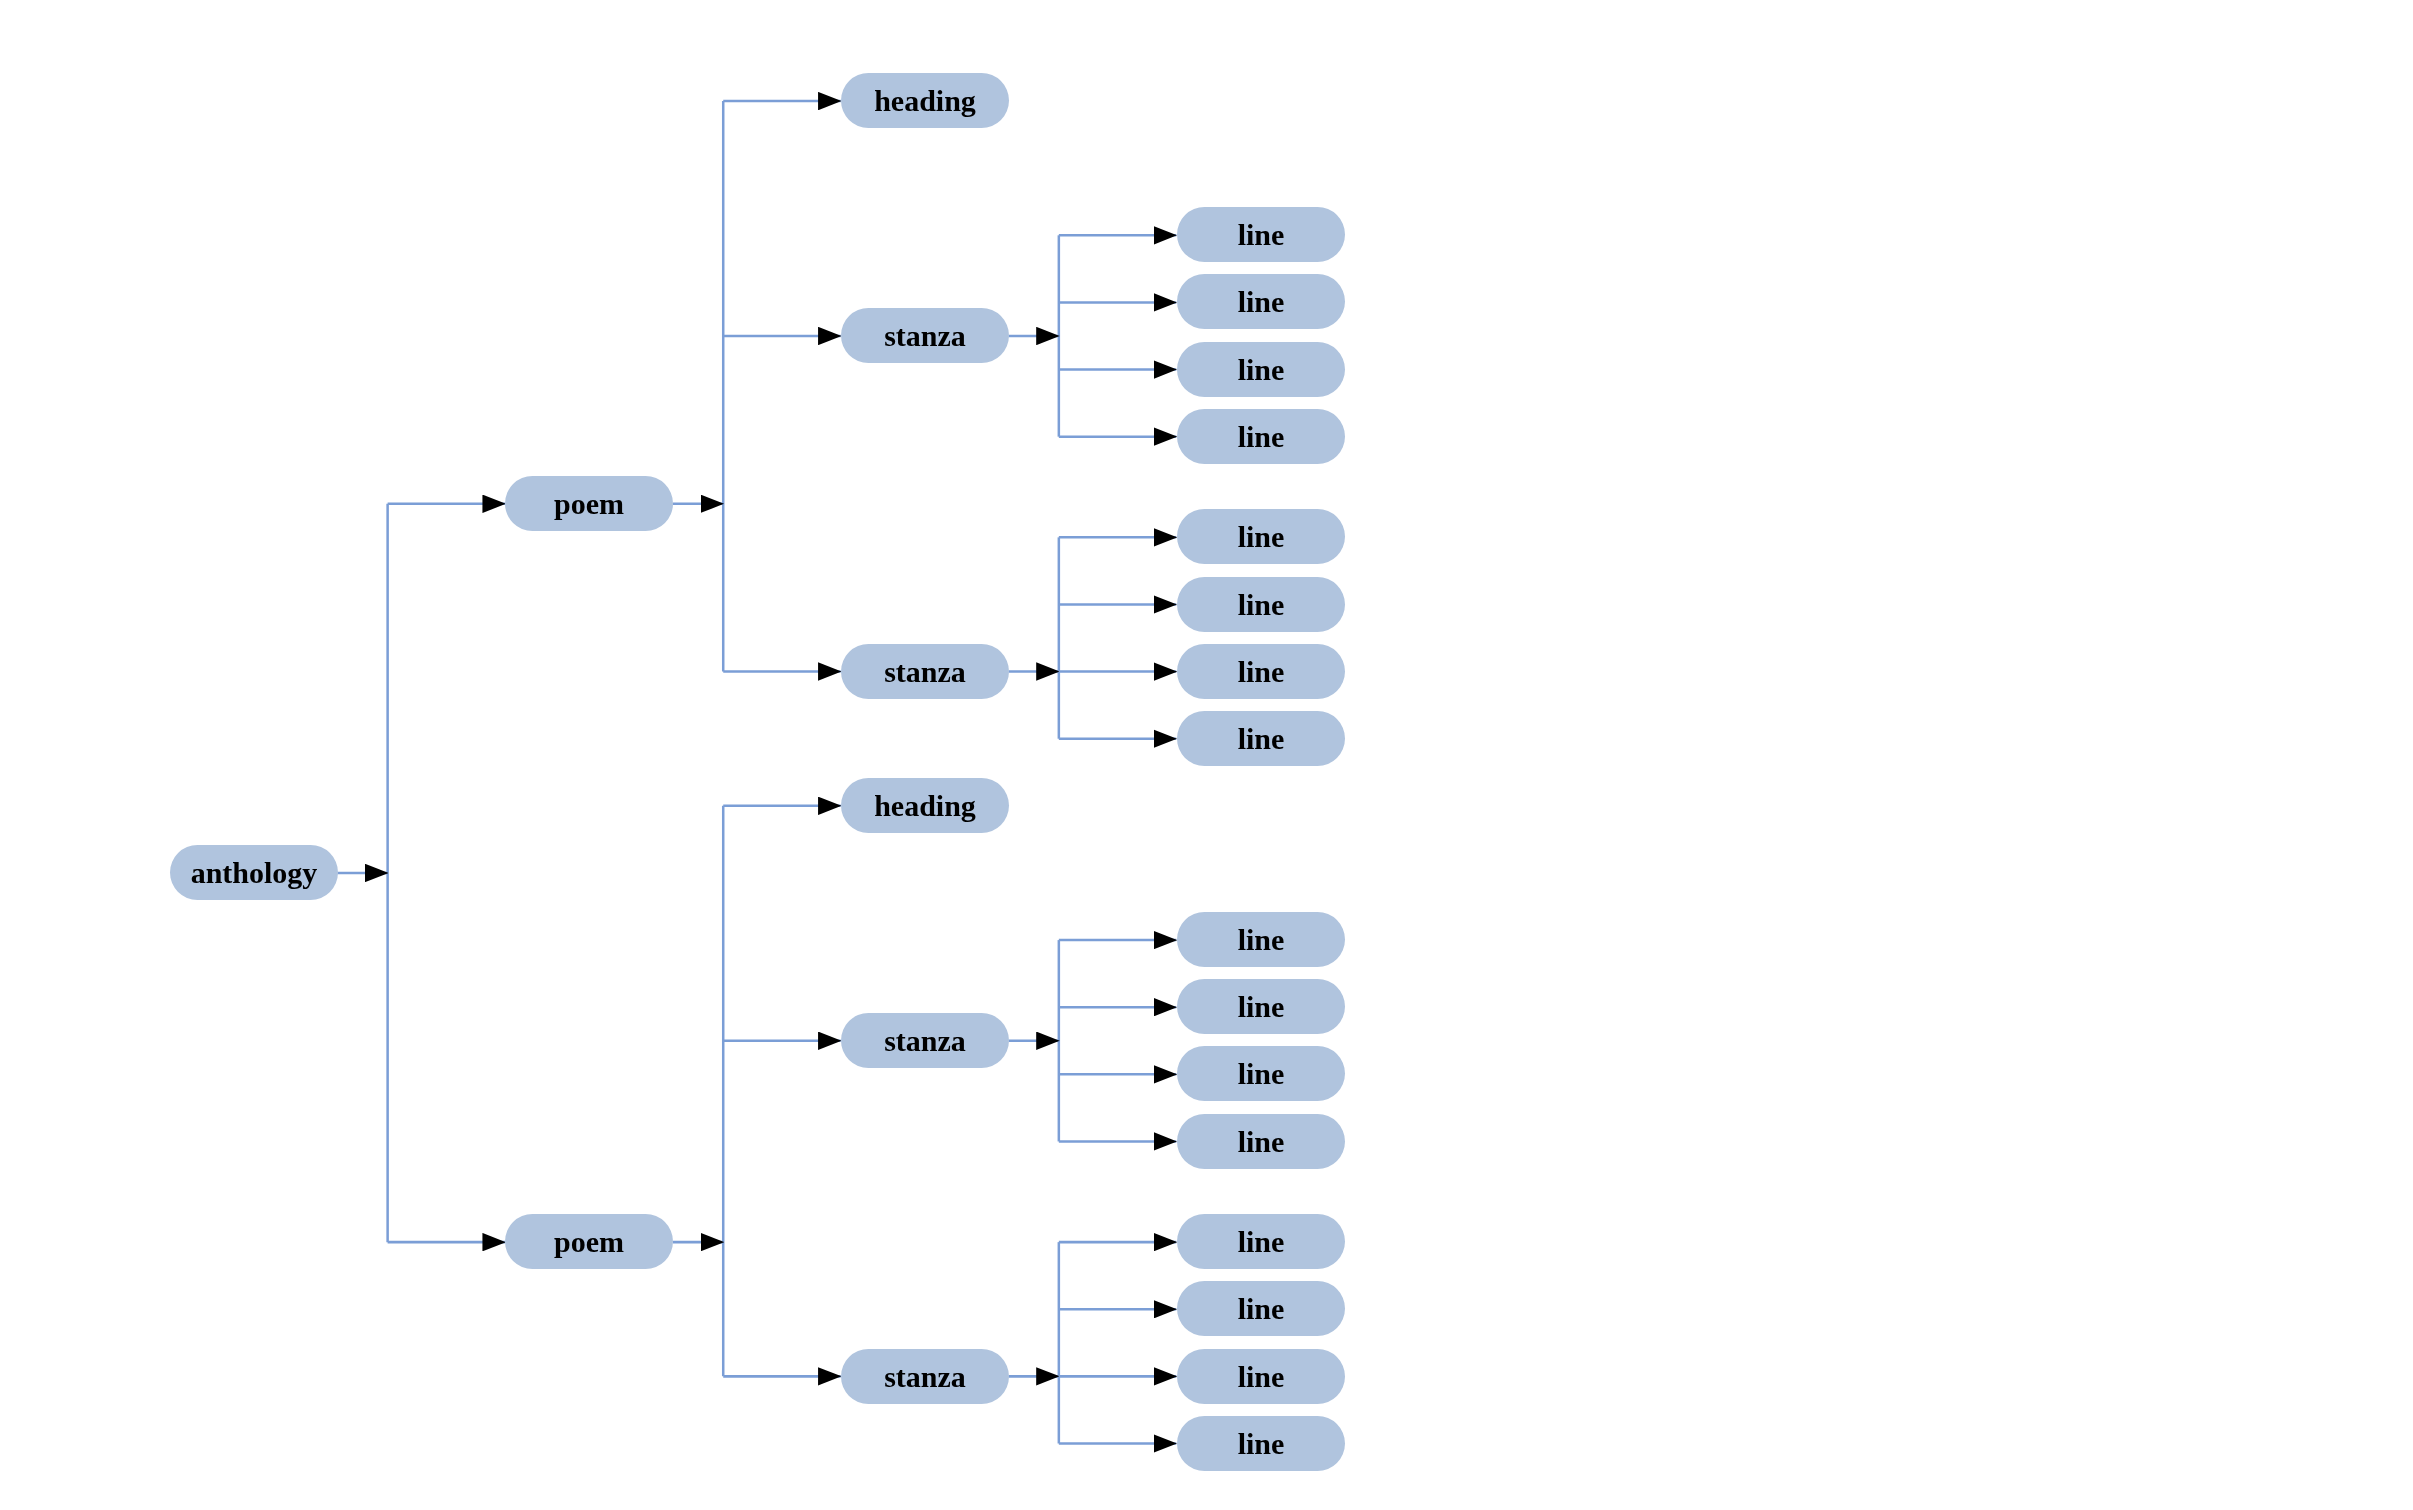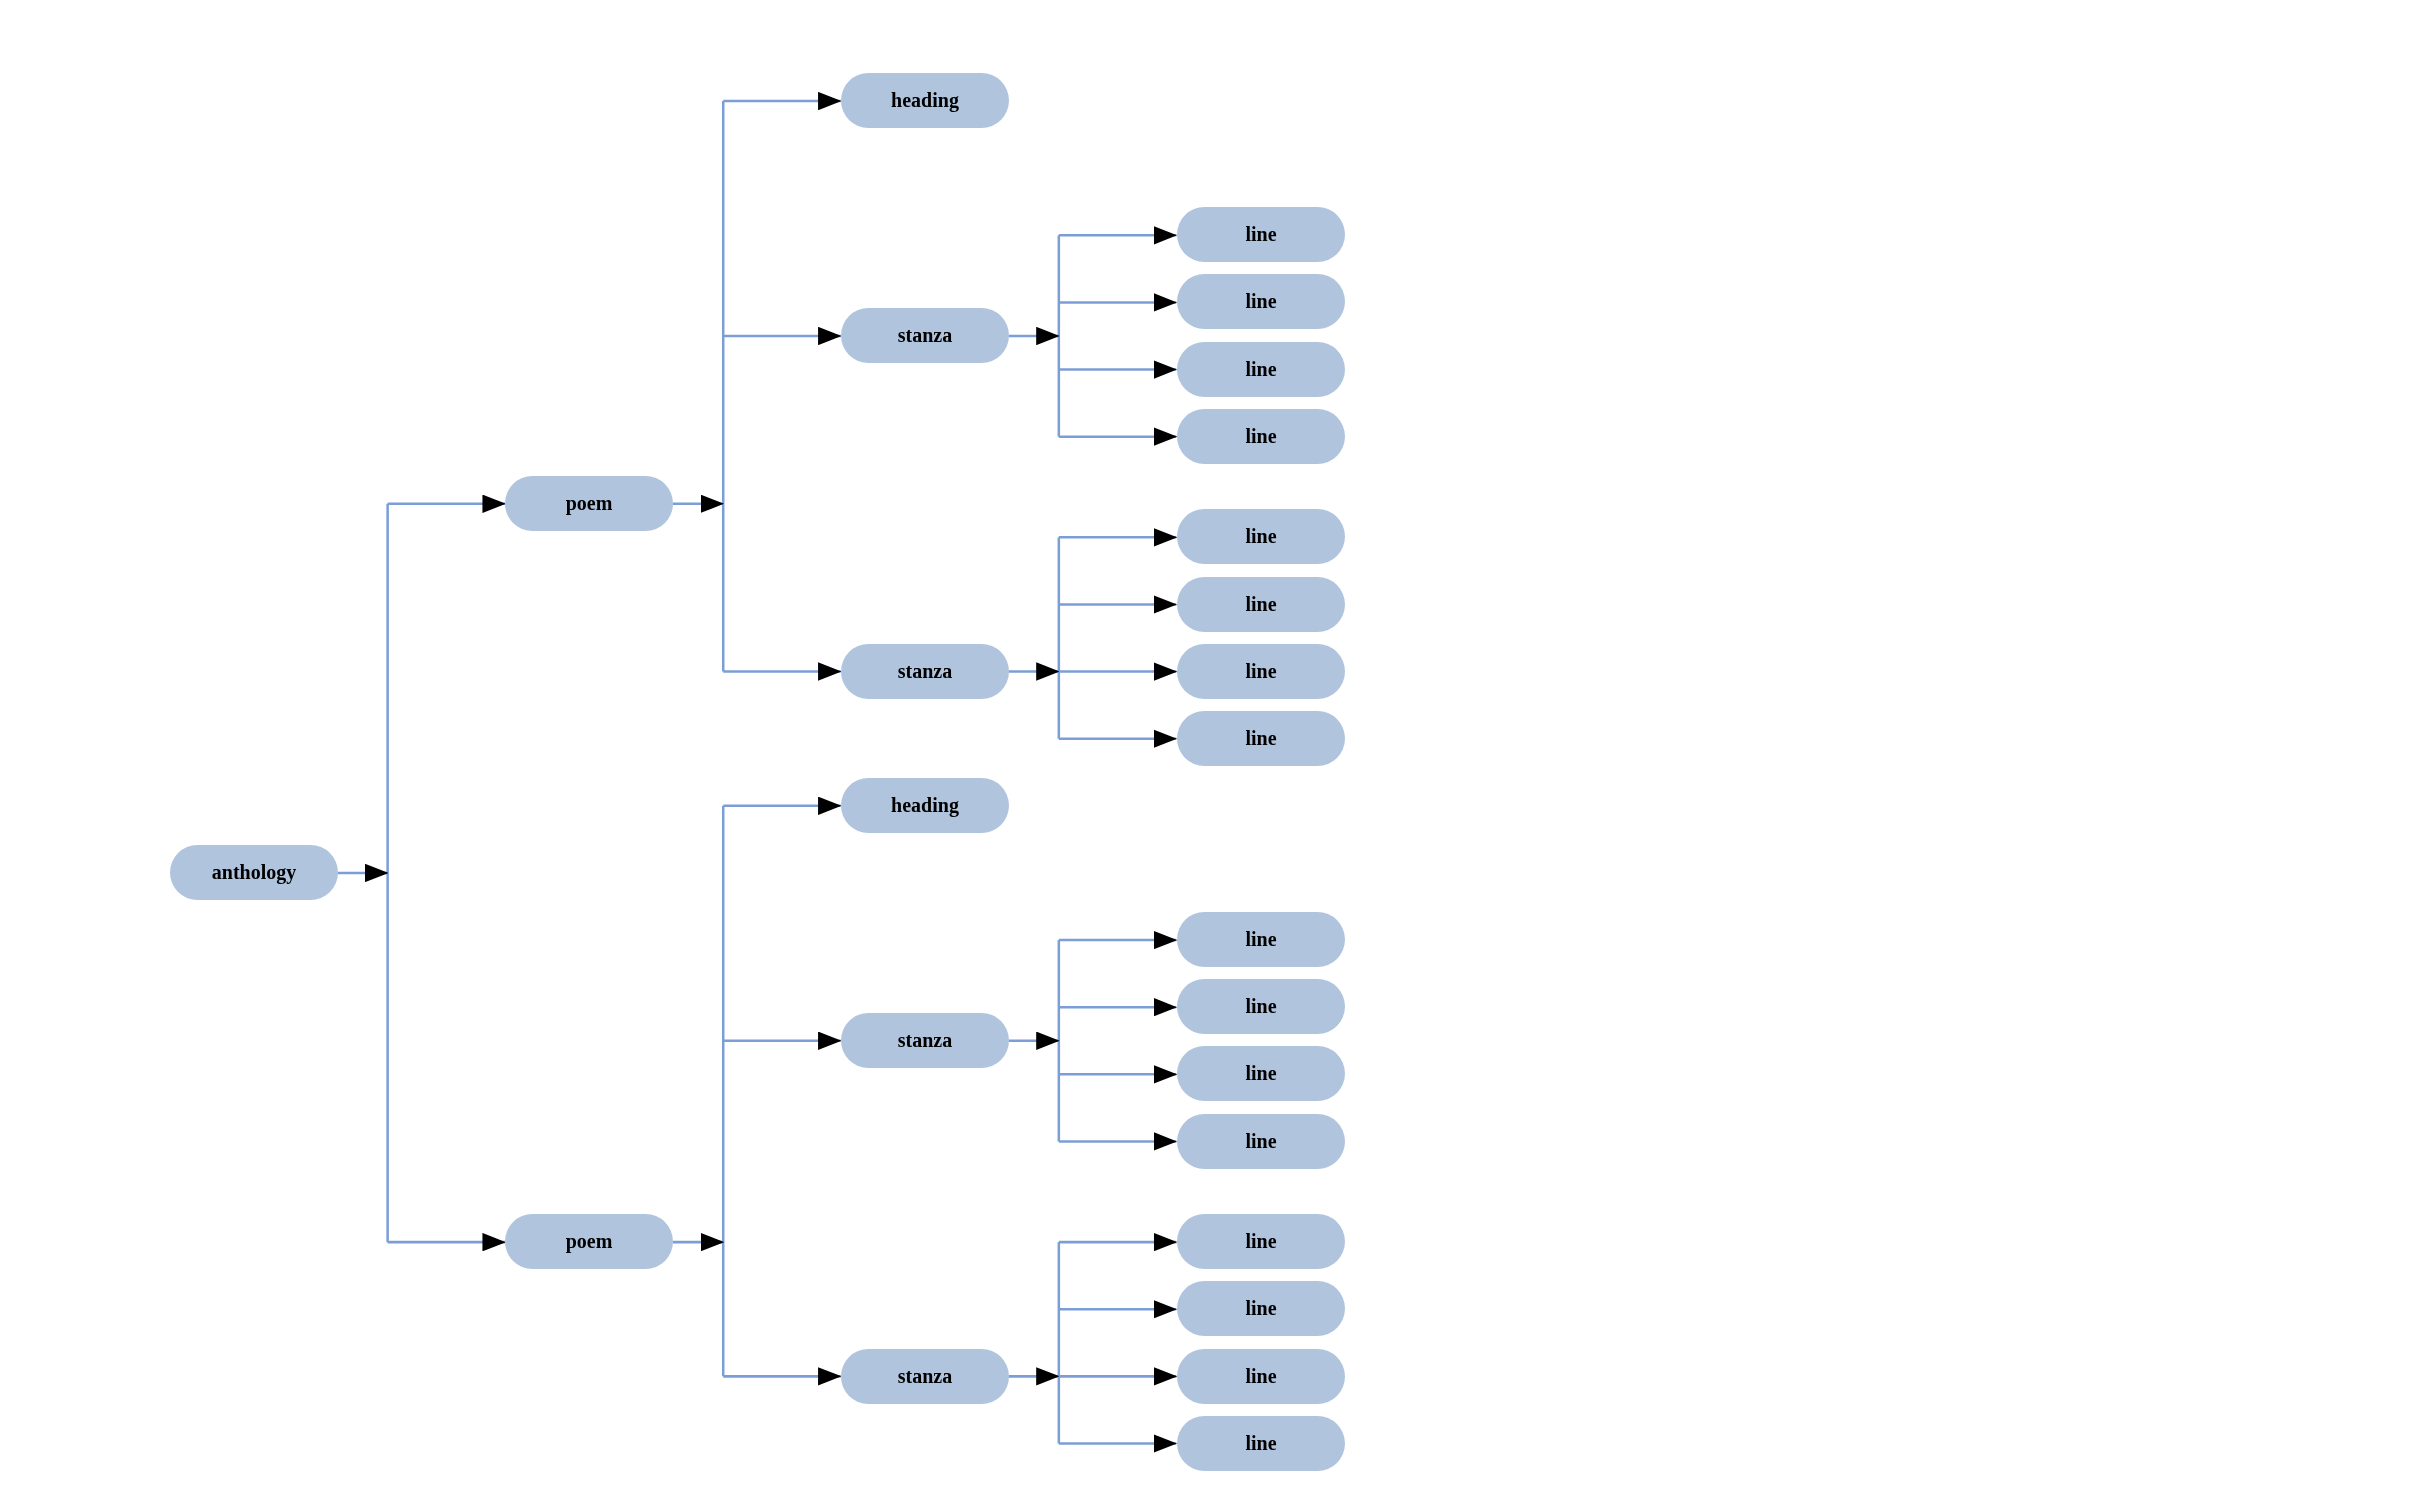--- a/index.html
+++ b/index.html
@@ -26,21 +26,21 @@
   }
   svg.edge-layer line { stroke: var(--edge); stroke-width: 3; }
   .pill {
     position: absolute;
     width: 168px;
     height: 55px;
     border-radius: 28px;
     background: var(--node-fill);
     color: var(--node-text);
     font-weight: 700;
-    font-size: 20px;
+    font-size: 30px;
     line-height: 55px;
     text-align: center;
     white-space: nowrap;
   }
 </style>
 </head>
 <body>
 
 <div class="canvas">
 

